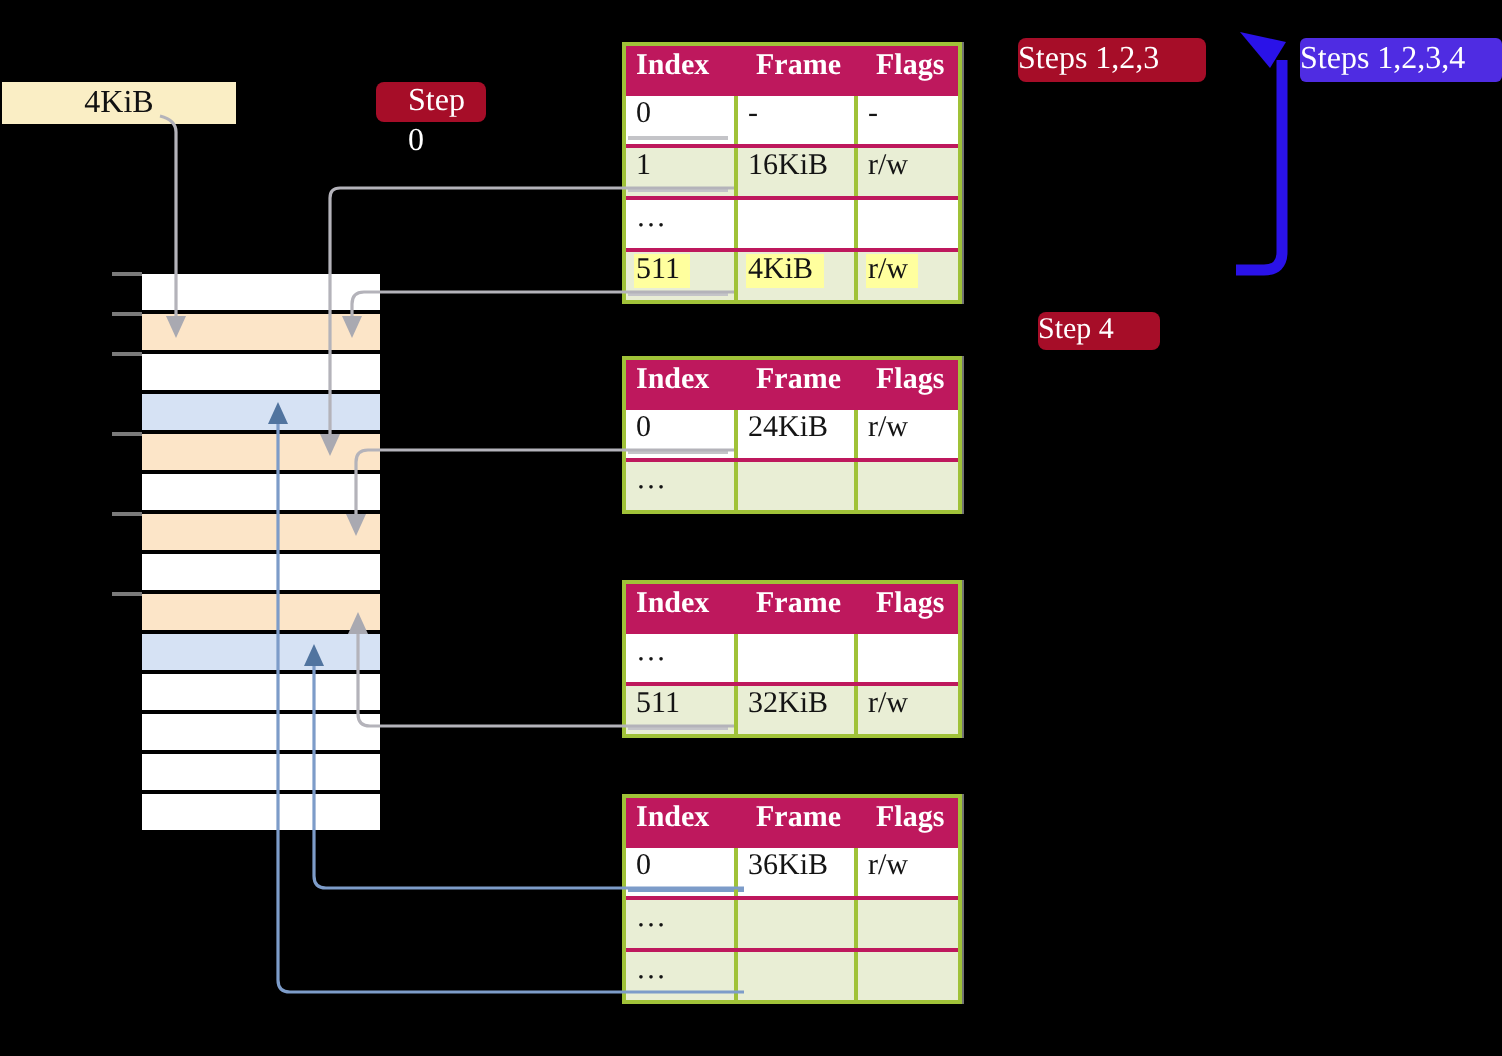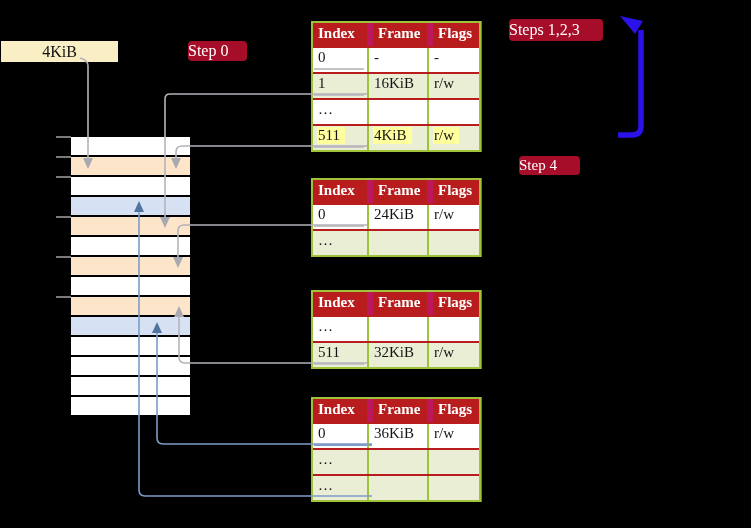--- a/index.html
+++ b/index.html
@@ -5,36 +5,36 @@
   html,body{margin:0;padding:0;background:#000;}
   body{font-family:"Liberation Serif","DejaVu Serif",serif;}
   .canvas{position:relative;width:751px;height:528px;background:#000;overflow:hidden;}
 
   
   .lbl-cream{position:absolute;left:1px;top:41px;width:117px;height:21px;background:#faeec5;
     color:#111;font-size:16px;text-align:center;line-height:21px;}
   .badge{position:absolute;color:#fff;font-size:16px;text-align:left;border-radius:4px;}
   .badge.red{background:#a60d28;}
   .badge.blue{background:#4f2ce2;}
-  .b-step0{left:188px;top:41px;width:59px;height:20px;line-height:20px;}
+  .b-step0{left:188px;top:41px;width:39px;height:20px;line-height:20px;padding-left:16px;}
   .b-steps123{left:509px;top:19px;width:94px;height:22px;line-height:22px;}
   .b-steps1234{left:650px;top:19px;width:101px;height:22px;line-height:22px;border-radius:3px;}
   .b-step4{left:519px;top:156px;width:61px;height:19px;line-height:19px;font-size:15px;}
 
   
   .mem{position:absolute;left:71px;top:137px;width:119px;}
   .mrow{height:18px;border-bottom:2px solid #000;}
   .mrow:last-child{border-bottom:none;}
   .mwhite{background:#ffffff;}
   .morange{background:#fce5c8;}
   .mblue{background:#d6e2f4;}
   .tick{position:absolute;left:56px;width:15px;height:2px;background:#7a7a7a;}
 
   
-  .ptable{position:absolute;left:311px;width:170px;background:#b91c1c;
+  .ptable{position:absolute;left:311px;width:170px;background:#be185d;
     border:2px solid #a0c238;box-sizing:border-box;box-shadow:1px 0 0 rgba(255,255,255,.45);}
   .hrow{height:23px;display:flex;}
   .prow{height:24px;margin-top:2px;display:flex;background:#fff;}
   .prow.tint{background:#e9eed5;}
   .pc{box-sizing:border-box;position:relative;padding:1px 0 0 5px;font-size:15px;color:#141414;
     white-space:nowrap;}
   .c0{width:54px;}
   .c1{width:60px;border-left:2px solid #a0c238;}
   .c2{flex:1;border-left:2px solid #a0c238;}
   .hrow .pc{color:#fff;font-weight:bold;padding-top:2px;}
@@ -54,20 +54,21 @@
   .bigarrowhead{fill:#2a12e8;}
 </style>
 </head>
 <body>
 
 <div class="canvas">
 
   <div class="lbl-cream">4KiB</div>
   <div class="badge red b-step0">Step 0</div>
   <div class="badge red b-steps123">Steps 1,2,3</div>
+  <div class="badge blue b-steps1234">Steps 1,2,3,4</div>
   <div class="badge red b-step4">Step 4</div>
 
   <div class="mem" id="mem-column">
       <div class="mrow mwhite"></div>
       <div class="mrow morange"></div>
       <div class="mrow mwhite"></div>
       <div class="mrow mblue"></div>
       <div class="mrow morange"></div>
       <div class="mrow mwhite"></div>
       <div class="mrow morange"></div>

